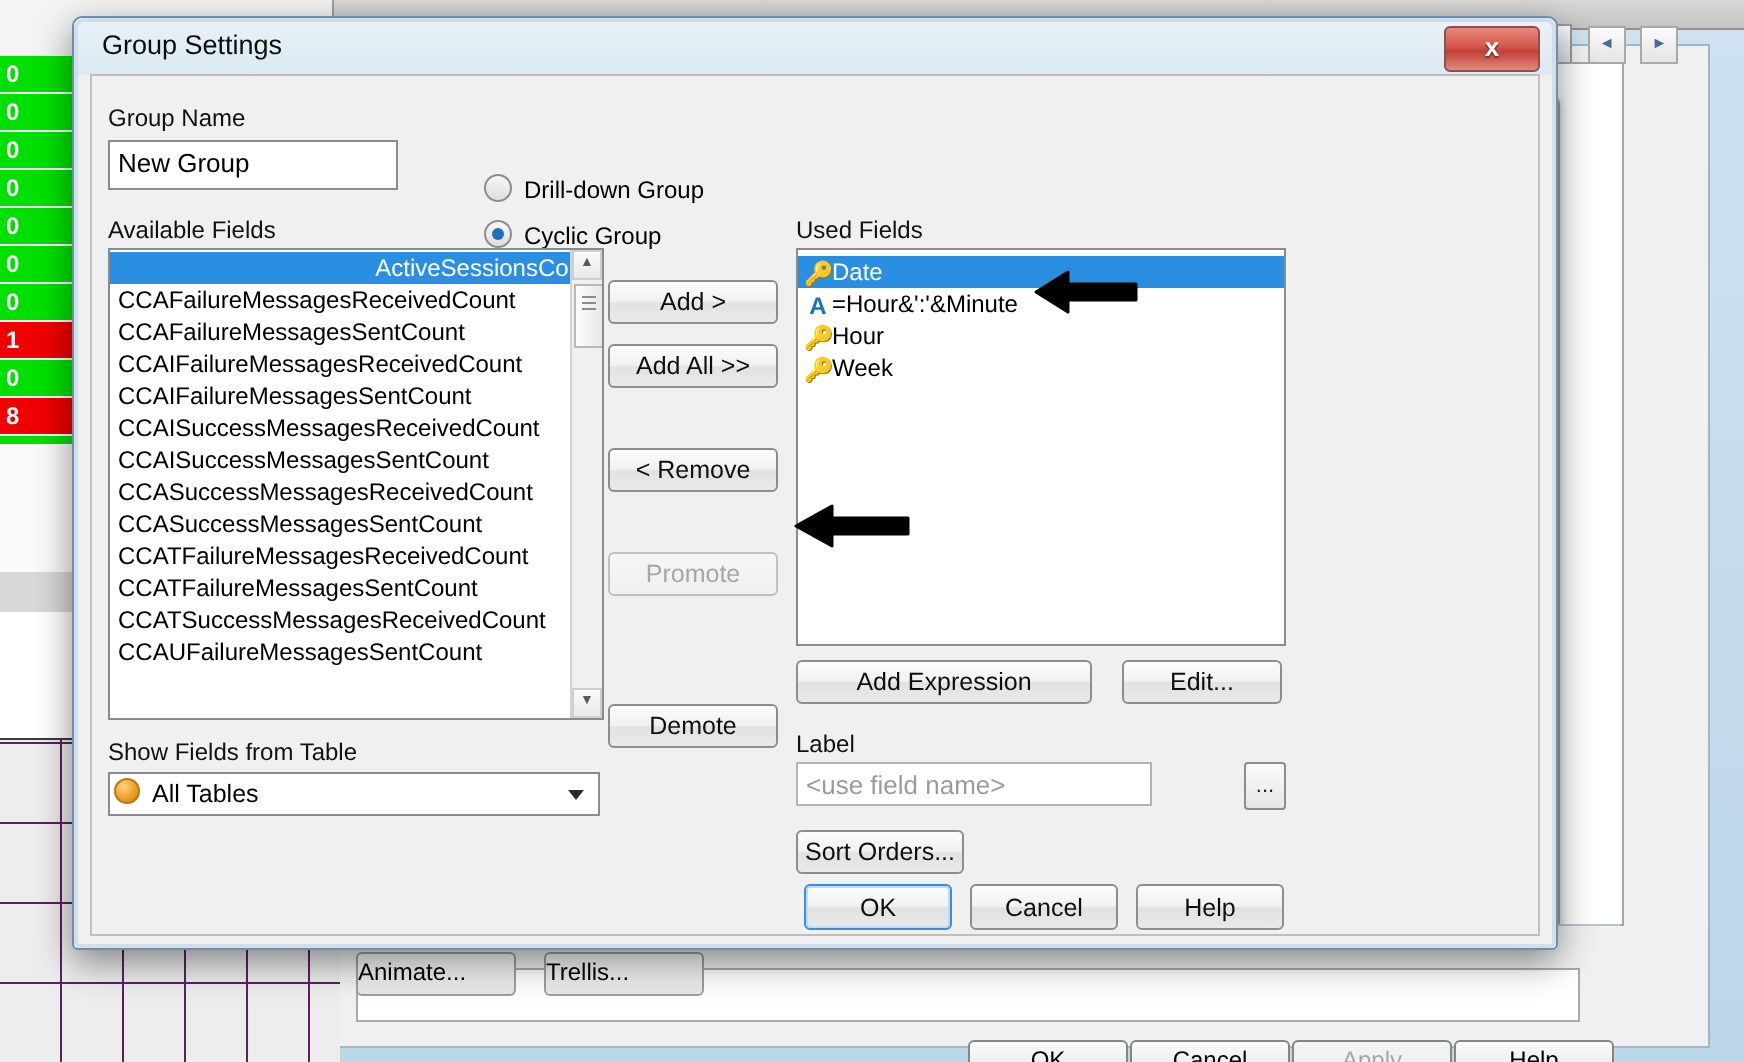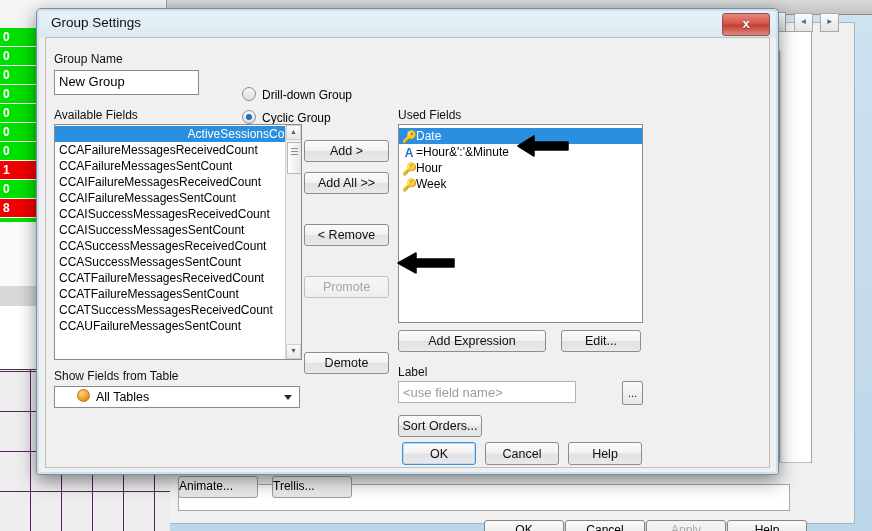--- a/index.html
+++ b/index.html
@@ -245,21 +245,21 @@
   }
   .btn.disabled { color:#a6a6a6; border-color:#c0c0c0;
     background:linear-gradient(180deg,#f6f6f6,#efefef); }
   .btn.default {
     border:1px solid #3c8ddb;
     box-shadow:0 0 0 1px #bcdcf7 inset;
   }
 
   .combo {
     position:absolute; background:#fff; border:1px solid #8b8b8b;
-    box-sizing:border-box; font-size:12.5px; line-height:20px; padding-left:22px;
+    box-sizing:border-box; font-size:12.5px; line-height:20px; padding-left:2px;
   }
   .combo .dot {
     display:inline-block; width:11px; height:11px; border-radius:50%;
     background:radial-gradient(circle at 35% 30%, #ffd37a, #e8921a 70%, #c77a10);
     border:1px solid #b8780f; vertical-align:-1px; margin-right:6px;
   }
   .combo .caret {
     position:absolute; right:7px; top:8px; width:0;height:0;
     border-left:4px solid transparent; border-right:4px solid transparent;
     border-top:5px solid #2b2b2b;

